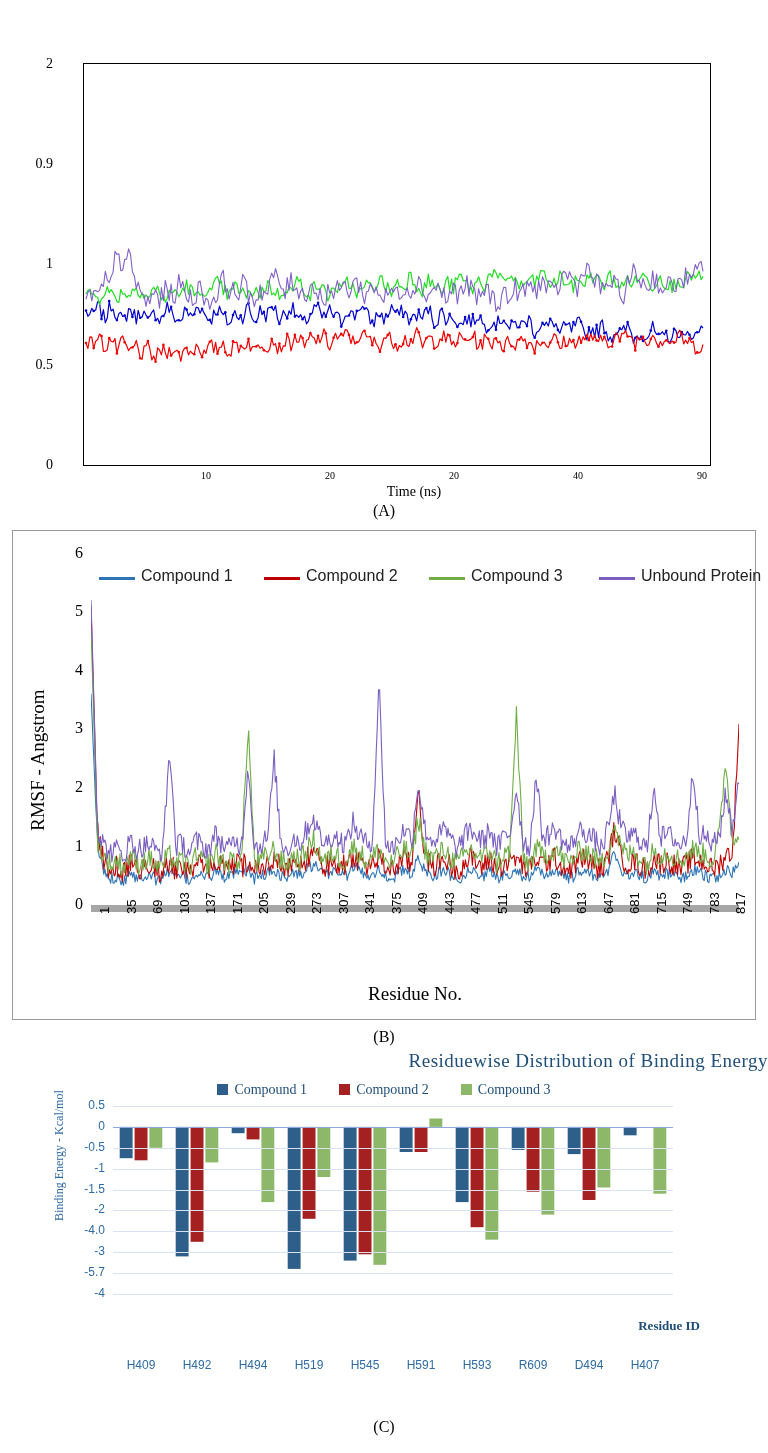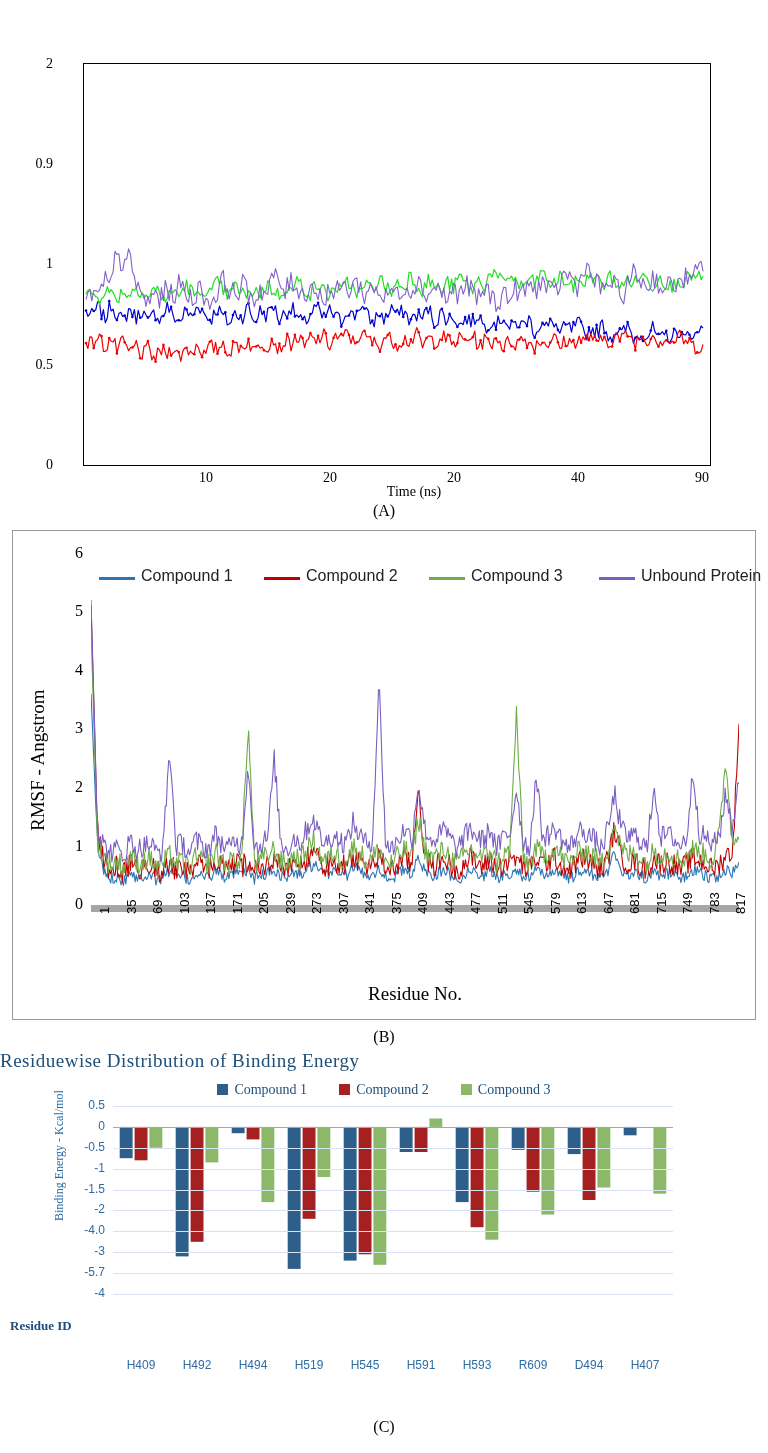--- a/index.html
+++ b/index.html
@@ -5,21 +5,21 @@
   html,body{margin:0;padding:0;background:#ffffff;}
   body{width:768px;height:1453px;font-family:"Liberation Serif",serif;color:#000;}
   .page{position:relative;width:768px;height:1453px;overflow:hidden;}
 
   
   #panelA{position:relative;width:768px;height:530px;}
   .a-title{position:absolute;left:0;top:6px;width:768px;text-align:center;font-size:20px;font-family:"Liberation Serif",serif;}
   .a-plot{position:absolute;left:83px;top:63px;width:628px;height:403px;border:1.5px solid #000;box-sizing:border-box;background:#fff;}
   .a-xlab{position:absolute;left:0;top:484px;width:768px;text-align:center;font-size:14px;padding-left:30px;}
   .a-ytick{position:absolute;right:715px;width:46px;text-align:right;font-size:14px;}
-  .a-xtick{position:absolute;top:470px;width:50px;text-align:center;font-size:14px;}
+  .a-xtick{position:absolute;top:470px;width:50px;text-align:center;font-size:10px;}
   .tickmark-y{position:absolute;left:83px;width:8px;height:1px;background:#000;}
   .tickmark-y2{position:absolute;left:703px;width:8px;height:1px;background:#000;}
   .tickmark-x{position:absolute;top:458px;width:1px;height:8px;background:#000;}
   .tickmark-xt{position:absolute;top:63px;width:1px;height:8px;background:#000;}
   .panel-label{width:768px;text-align:center;font-size:16px;font-family:"Liberation Serif",serif;}
 
   
   #panelB{position:relative;width:744px;height:490px;margin:0 auto;border:1px solid #9a9a9a;box-sizing:border-box;}
   .b-plot{position:absolute;left:78px;top:22px;width:648px;height:352px;background:#fff;}
   .b-ylab{position:absolute;left:14px;top:300px;transform:rotate(-90deg);transform-origin:left top;font-size:19px;white-space:nowrap;}
@@ -28,30 +28,30 @@
   .b-grid{position:absolute;left:78px;width:648px;height:1px;background:#bfbfbf;}
   .b-axisline{position:absolute;left:78px;top:374px;width:648px;height:7px;background:#a6a6a6;}
   .b-xtick{position:absolute;top:383px;font-size:13px;transform:rotate(-90deg);transform-origin:left top;white-space:nowrap;}
   .b-legend{position:absolute;left:86px;top:36px;width:640px;height:22px;}
   .b-leg-item{position:absolute;top:0;height:22px;font-size:16px;color:#222;}
   .b-leg-line{position:absolute;top:10px;width:36px;height:3px;}
   .b-leg-text{position:absolute;top:0px;left:42px;white-space:nowrap;}
 
   
   #panelC{position:relative;width:768px;height:330px;}
-  .c-title{position:absolute;left:0;top:4px;width:768px;text-align:left;font-size:19px;color:#1f4e79;font-family:"Liberation Serif",serif;letter-spacing:.5px;}
+  .c-title{position:absolute;left:0;top:4px;width:768px;text-align:right;font-size:19px;color:#1f4e79;font-family:"Liberation Serif",serif;letter-spacing:.5px;}
   .c-legend{position:absolute;left:0;top:36px;width:768px;text-align:center;font-size:14px;color:#1f4e79;}
   .c-leg-item{display:inline-block;margin:0 16px;}
   .c-sw{display:inline-block;width:11px;height:11px;margin-right:6px;vertical-align:-1px;}
   .c-plot{position:absolute;left:113px;top:60px;width:560px;height:188px;}
   .c-grid{position:absolute;left:0;width:560px;height:1px;background:#d9e2f3;}
   .c-zero{position:absolute;left:0;width:560px;height:1px;background:#8ea9db;}
   .c-ytick{position:absolute;width:40px;text-align:right;font-size:12px;color:#2e6ca4;left:-48px;}
   .c-xtick{position:absolute;top:252px;font-size:12px;color:#2e6ca4;text-align:center;}
-  .c-xlab{position:absolute;left:10px;top:272px;width:696px;text-align:left;font-size:13px;font-weight:bold;color:#1f4e79;}
+  .c-xlab{position:absolute;left:4px;top:272px;width:696px;text-align:right;font-size:13px;font-weight:bold;color:#1f4e79;}
 </style>
 </head>
 <body>
 
 <div class="page">
 
   <div id="panelA">
 
     <div class="a-ytick" style="top:56px">2</div>
     <div class="a-ytick" style="top:156px">0.9</div>

